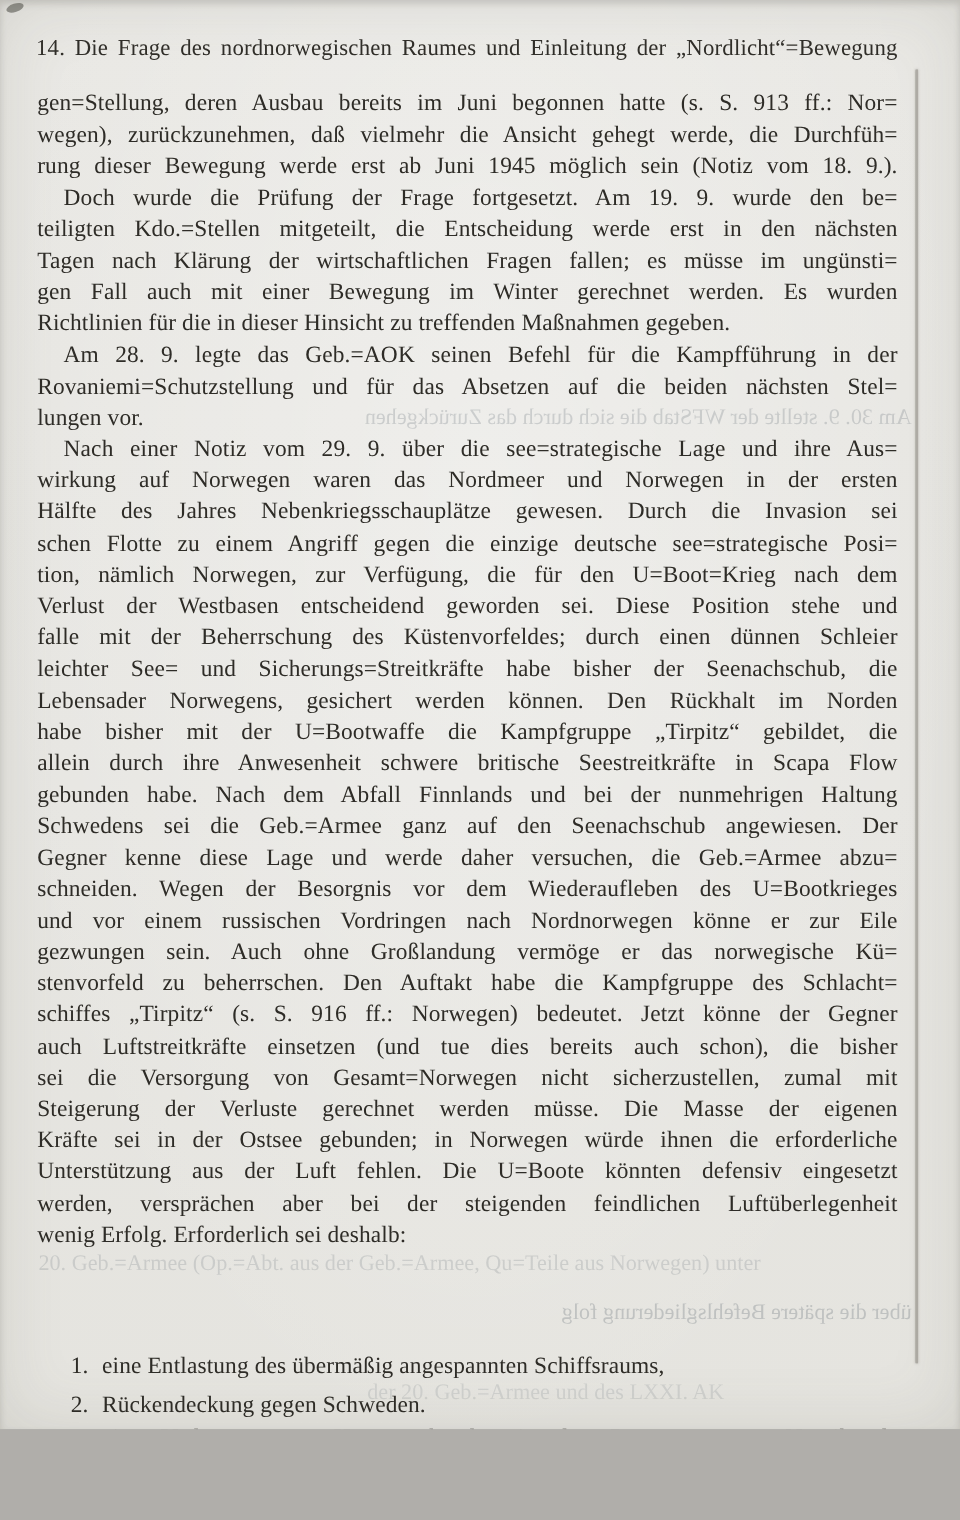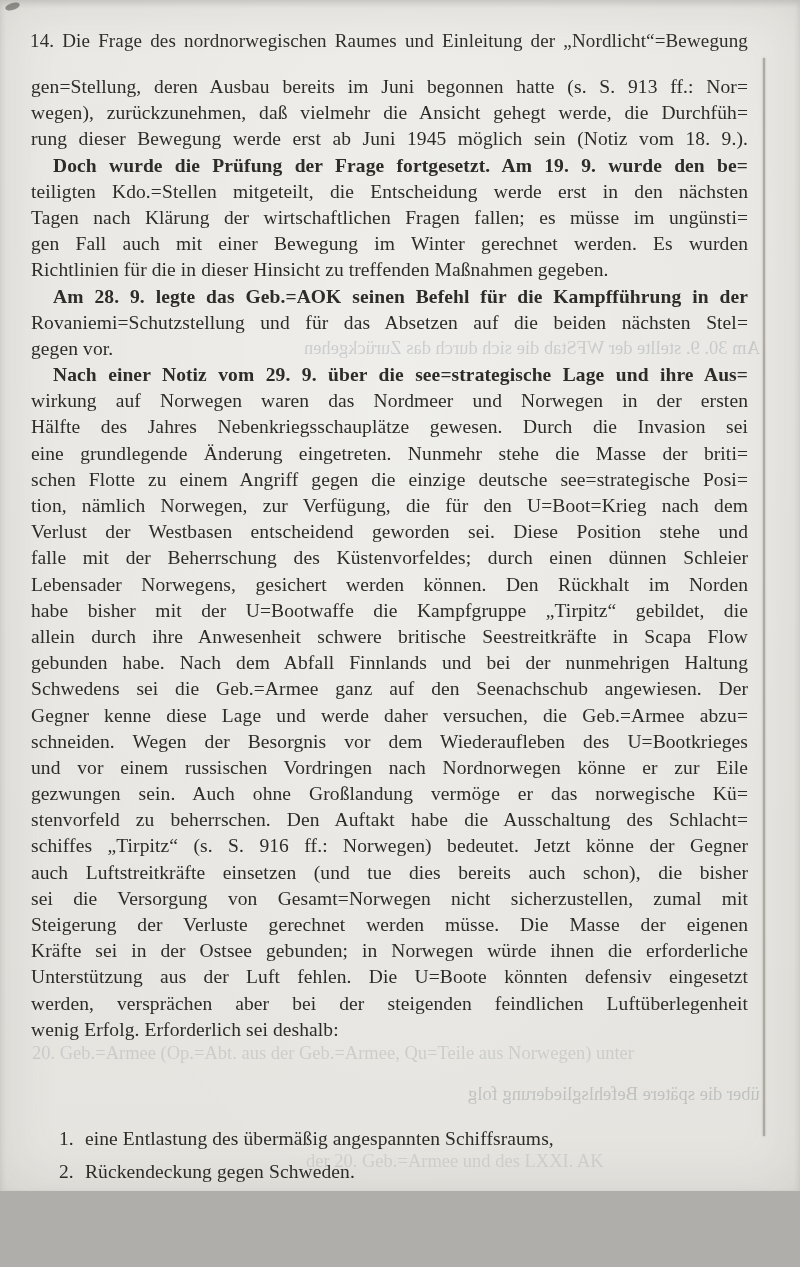--- a/index.html
+++ b/index.html
@@ -23,21 +23,21 @@
     color:#302e29;
   }
   .body-text{
     position:absolute;left:31px;top:74px;width:717px;
   }
   .line{
     font-size:19.5px;line-height:26.2px;height:26.2px;
     text-align:justify;text-align-last:justify;
     white-space:nowrap0; letter-spacing:0.1px;
   }
-  .line.indent{text-indent:22px;font-weight:bold;}
+  .line.indent{text-indent:22px;}
   .line.short{text-align-last:left;}
   .numbered-list{
     position:absolute;left:31px;top:1126px;width:717px;
   }
   .list-item{position:relative;padding-left:54px;margin-bottom:7px;}
   .list-marker{
     position:absolute;left:28px;top:0;
     font-size:19.5px;line-height:26.2px;
   }
   .list-item .line{height:26.4px;}
@@ -81,39 +81,39 @@
       <div class="line">gen=Stellung, deren Ausbau bereits im Juni begonnen hatte (s. S. 913 ff.: Nor=</div>
       <div class="line">wegen), zurückzunehmen, daß vielmehr die Ansicht gehegt werde, die Durchfüh=</div>
       <div class="line">rung dieser Bewegung werde erst ab Juni 1945 möglich sein (Notiz vom 18. 9.).</div>
       <div class="line indent">Doch wurde die Prüfung der Frage fortgesetzt. Am 19. 9. wurde den be=</div>
       <div class="line">teiligten Kdo.=Stellen mitgeteilt, die Entscheidung werde erst in den nächsten</div>
       <div class="line">Tagen nach Klärung der wirtschaftlichen Fragen fallen; es müsse im ungünsti=</div>
       <div class="line">gen Fall auch mit einer Bewegung im Winter gerechnet werden. Es wurden</div>
       <div class="line short">Richtlinien für die in dieser Hinsicht zu treffenden Maßnahmen gegeben.</div>
       <div class="line indent">Am 28. 9. legte das Geb.=AOK seinen Befehl für die Kampfführung in der</div>
       <div class="line">Rovaniemi=Schutzstellung und für das Absetzen auf die beiden nächsten Stel=</div>
-      <div class="line short">gegen vor.</div>
+      <div class="line short">lungen vor.</div>
       <div class="line indent">Nach einer Notiz vom 29. 9. über die see=strategische Lage und ihre Aus=</div>
       <div class="line">wirkung auf Norwegen waren das Nordmeer und Norwegen in der ersten</div>
       <div class="line">Hälfte des Jahres Nebenkriegsschauplätze gewesen. Durch die Invasion sei</div>
-      <div class="line">eine grundlegende Änderung eingetreten. Nunmehr stehe die Masse der briti=</div>
       <div class="line">schen Flotte zu einem Angriff gegen die einzige deutsche see=strategische Posi=</div>
       <div class="line">tion, nämlich Norwegen, zur Verfügung, die für den U=Boot=Krieg nach dem</div>
       <div class="line">Verlust der Westbasen entscheidend geworden sei. Diese Position stehe und</div>
       <div class="line">falle mit der Beherrschung des Küstenvorfeldes; durch einen dünnen Schleier</div>
+      <div class="line">leichter See= und Sicherungs=Streitkräfte habe bisher der Seenachschub, die</div>
       <div class="line">Lebensader Norwegens, gesichert werden können. Den Rückhalt im Norden</div>
       <div class="line">habe bisher mit der U=Bootwaffe die Kampfgruppe „Tirpitz“ gebildet, die</div>
       <div class="line">allein durch ihre Anwesenheit schwere britische Seestreitkräfte in Scapa Flow</div>
       <div class="line">gebunden habe. Nach dem Abfall Finnlands und bei der nunmehrigen Haltung</div>
       <div class="line">Schwedens sei die Geb.=Armee ganz auf den Seenachschub angewiesen. Der</div>
       <div class="line">Gegner kenne diese Lage und werde daher versuchen, die Geb.=Armee abzu=</div>
       <div class="line">schneiden. Wegen der Besorgnis vor dem Wiederaufleben des U=Bootkrieges</div>
       <div class="line">und vor einem russischen Vordringen nach Nordnorwegen könne er zur Eile</div>
       <div class="line">gezwungen sein. Auch ohne Großlandung vermöge er das norwegische Kü=</div>
-      <div class="line">stenvorfeld zu beherrschen. Den Auftakt habe die Ausschaltung des Schlacht=</div>
+      <div class="line">stenvorfeld zu beherrschen. Den Auftakt habe die Kampfgruppe des Schlacht=</div>
       <div class="line">schiffes „Tirpitz“ (s. S. 916 ff.: Norwegen) bedeutet. Jetzt könne der Gegner</div>
       <div class="line">auch Luftstreitkräfte einsetzen (und tue dies bereits auch schon), die bisher</div>
       <div class="line">sei die Versorgung von Gesamt=Norwegen nicht sicherzustellen, zumal mit</div>
       <div class="line">Steigerung der Verluste gerechnet werden müsse. Die Masse der eigenen</div>
       <div class="line">Kräfte sei in der Ostsee gebunden; in Norwegen würde ihnen die erforderliche</div>
       <div class="line">Unterstützung aus der Luft fehlen. Die U=Boote könnten defensiv eingesetzt</div>
       <div class="line">werden, versprächen aber bei der steigenden feindlichen Luftüberlegenheit</div>
       <div class="line short">wenig Erfolg. Erforderlich sei deshalb:</div>
     </div>
 

